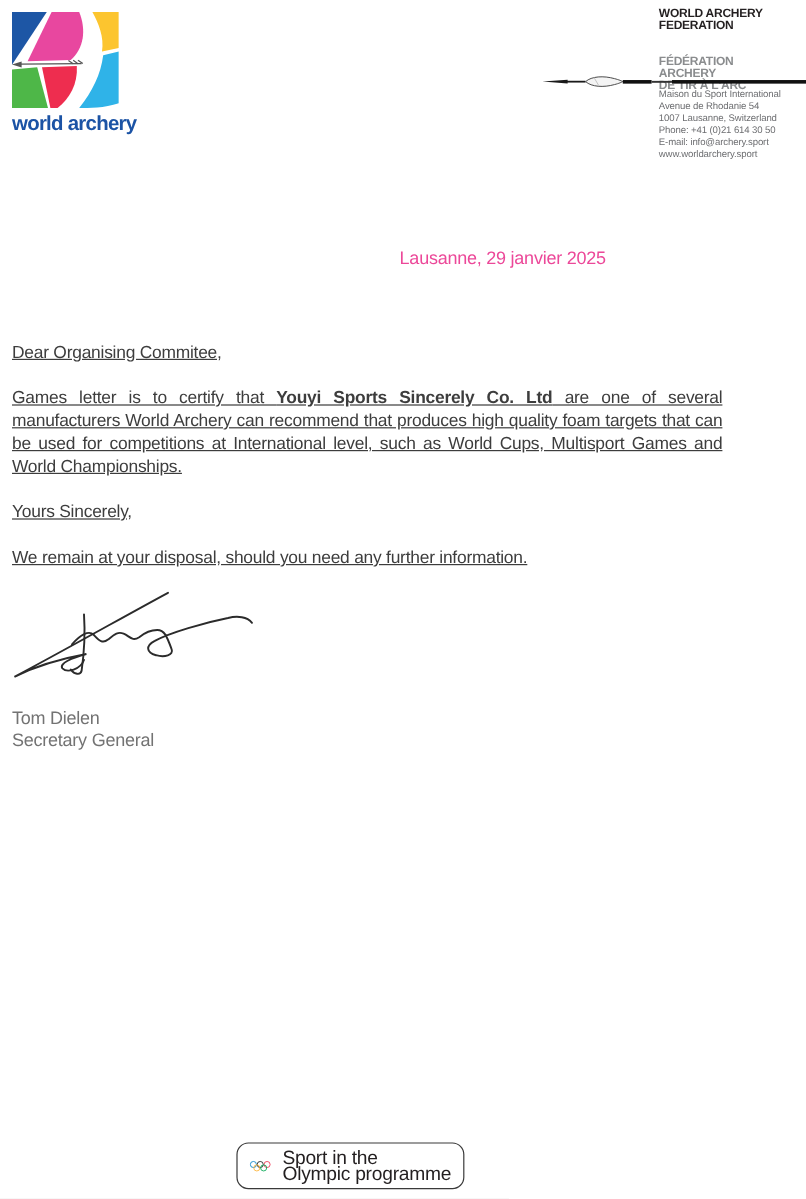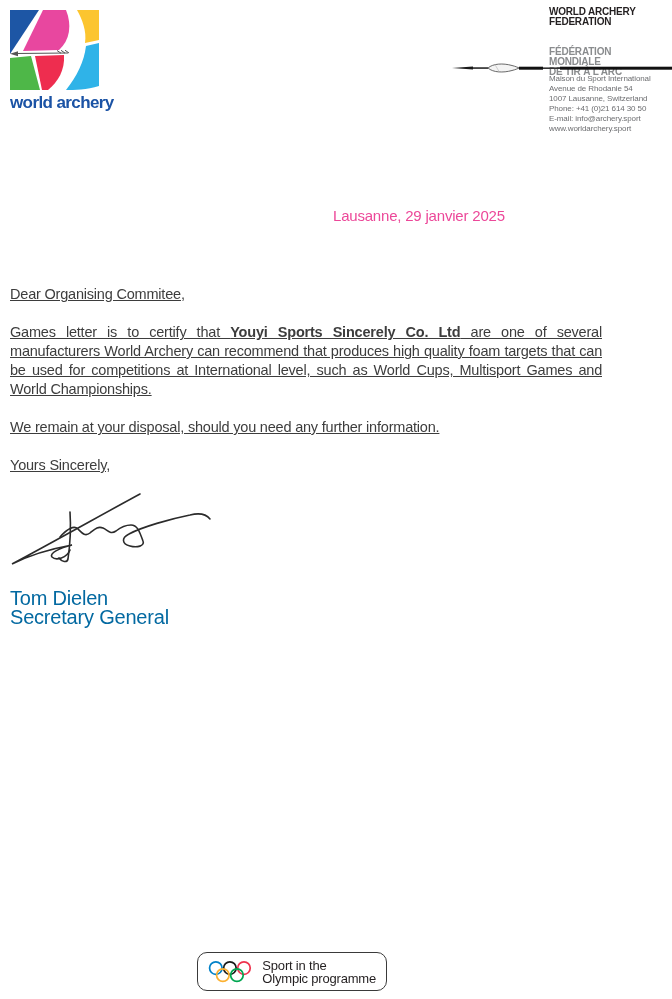--- a/index.html
+++ b/index.html
@@ -55,35 +55,35 @@
     text-decoration: underline;
   }
   .letter-body p { margin: 0 0 19px 0; }
   .para-justified { text-align: justify; }
   .company-bold { font-weight: bold; }
 
   .signature-svg { position: absolute; left: 0px; top: 485px; }
 
   .signer-block {
     position: absolute; left: 10px; top: 589px;
-    font-size: 20px; line-height: 19px; color: #0369a1;
+    font-size: 15px; line-height: 19px; color: #737373;
     letter-spacing: -0.2px;
   }
 
   
   .footer-badge {
     position: absolute; left: 197px; top: 952px;
     width: 190px; height: 39px;
     border: 1.5px solid #3a3a3a; border-radius: 10px;
     display: flex; align-items: center; gap: 9px;
     padding: 0 10px;
     background: #ffffff;
   }
   .badge-text {
-    font-size: 13px; line-height: 13px; color: #231f20;
+    font-size: 16px; line-height: 13px; color: #231f20;
     letter-spacing: -0.2px; white-space: nowrap;
   }
 </style>
 </head>
 <body>
 
 <div class="page">
 
   <div class="logo-block">
     <svg class="logo-square" width="89" height="80" viewBox="0 0 89 80">
@@ -104,21 +104,21 @@
     <div class="wordmark" style="color:#1b53a5;">world archery</div>
   </div>
 
   <div class="org-block">
     <div class="org-en">
       <div>WORLD ARCHERY</div>
       <div>FEDERATION</div>
     </div>
     <div class="org-fr">
       <div>FÉDÉRATION</div>
-      <div>MONDIALE</div>
+      <div>ARCHERY</div>
       <div>DE TIR À L'ARC</div>
     </div>
   </div>
 
   <svg class="arrow-graphic" width="222" height="14" viewBox="0 0 222 14">
     <polygon points="2,7 23,5.4 23,8.6" fill="#1a1a1a"></polygon>
     <rect x="22" y="6.3" width="16" height="1.5" fill="#1a1a1a"></rect>
     <path d="M38,7 C43,2.5 53,2 62,4.5 C66,5.5 68,6.5 69,7 C68,7.5 66,8.5 62,9.5 C53,12 43,11.5 38,7 Z" fill="#f4f4f4" stroke="#444444" stroke-width="0.8"></path>
     <line x1="45" y1="3.6" x2="49" y2="10.4" stroke="#bbbbbb" stroke-width="0.7"></line>
     <rect x="69" y="5.7" width="24" height="3" fill="#111111"></rect>
@@ -133,22 +133,22 @@
     <div>Phone: +41 (0)21 614 30 50</div>
     <div>E-mail: info@archery.sport</div>
     <div>www.worldarchery.sport</div>
   </div>
 
   <div class="date-line">Lausanne, 29 janvier 2025</div>
 
   <div class="letter-body">
     <p>Dear Organising Commitee,</p>
     <p class="para-justified"><span>Games letter is to certify that </span><span class="company-bold">Youyi Sports Sincerely Co. Ltd</span><span> are one of several manufacturers World Archery can recommend that produces high quality foam targets that can be used for competitions at International level, such as World Cups, Multisport Games and World Championships.</span></p>
+    <p>Yours Sincerely,</p>
     <p>We remain at your disposal, should you need any further information.</p>
-    <p>Yours Sincerely,</p>
   </div>
 
   <svg class="signature-svg" width="230" height="95" viewBox="0 0 230 95">
     <g fill="none" stroke="#2b2b2b" stroke-width="1.6" stroke-linecap="round">
       <path d="M140,9 C112,24 48,60 12,79 C28,71 50,64 72,60 C60,63 49,68 52,72 C56,76 67,73 70,65"></path>
       <path d="M70,27 C71,42 70,60 68,74 C67,78 62,77 59,73"></path>
       <path d="M60,52 C67,44 74,40 78,44 C82,48 85,52 90,48 C95,44 98,41 103,43 C108,45 110,50 116,46 C121,42 126,40 131,40 C137,40 139,45 143,56 C145,61 137,63 130,61 C122,59 121,53 129,49 C142,42 170,34 190,30 C198,28 206,29 210,34"></path>
     </g>
   </svg>
 

